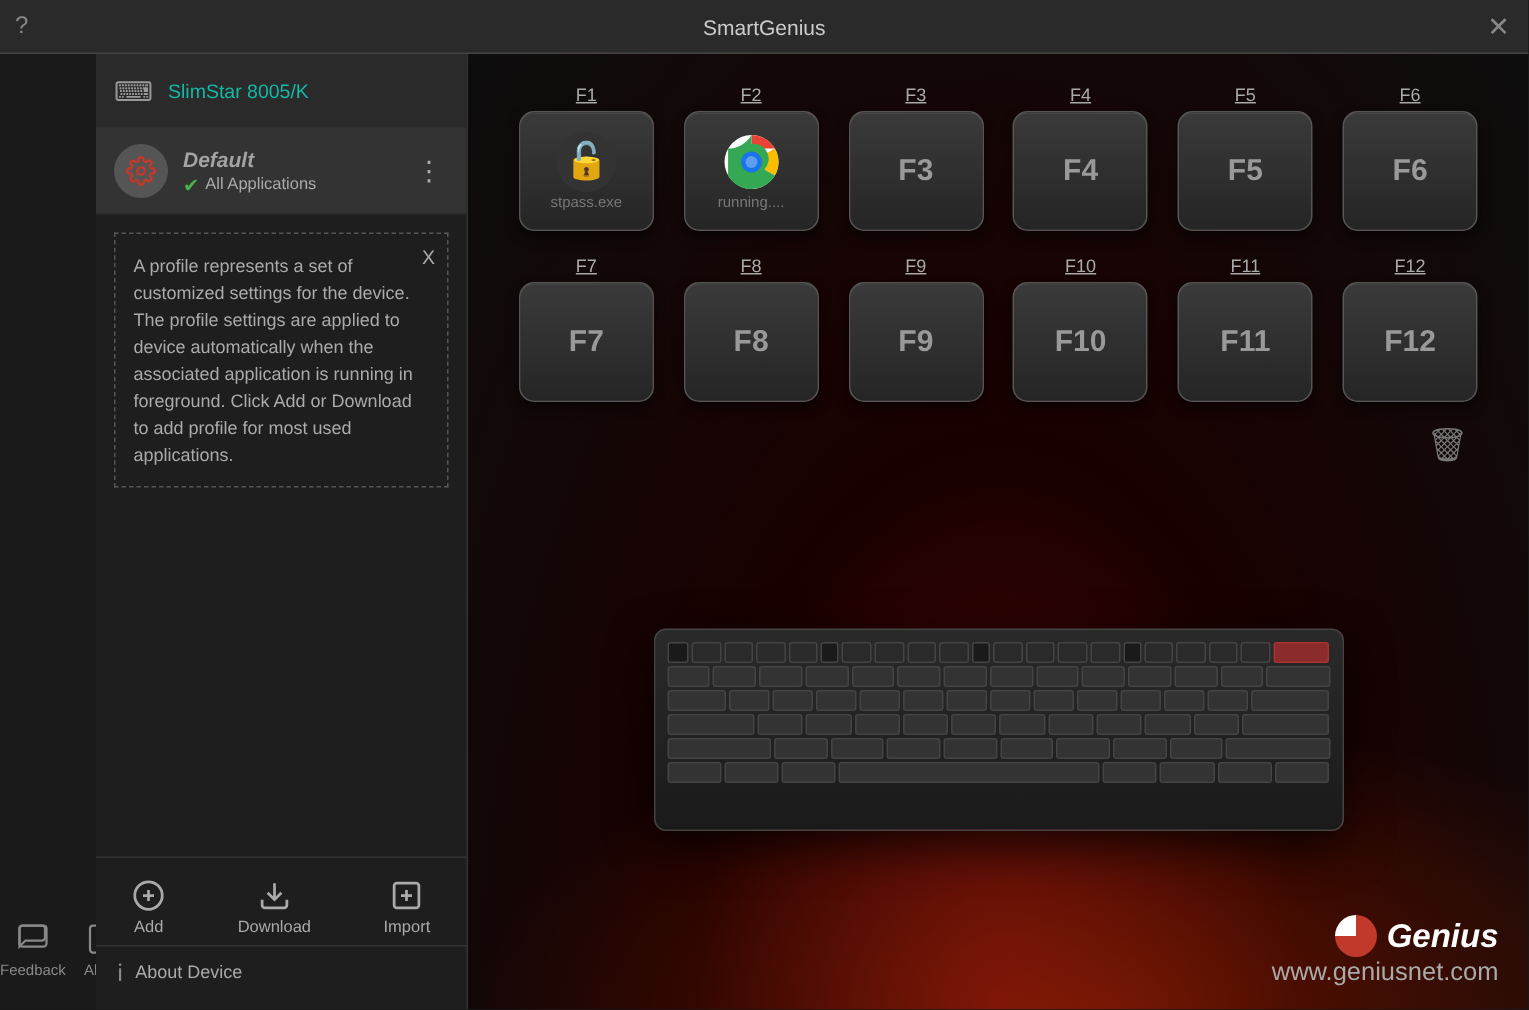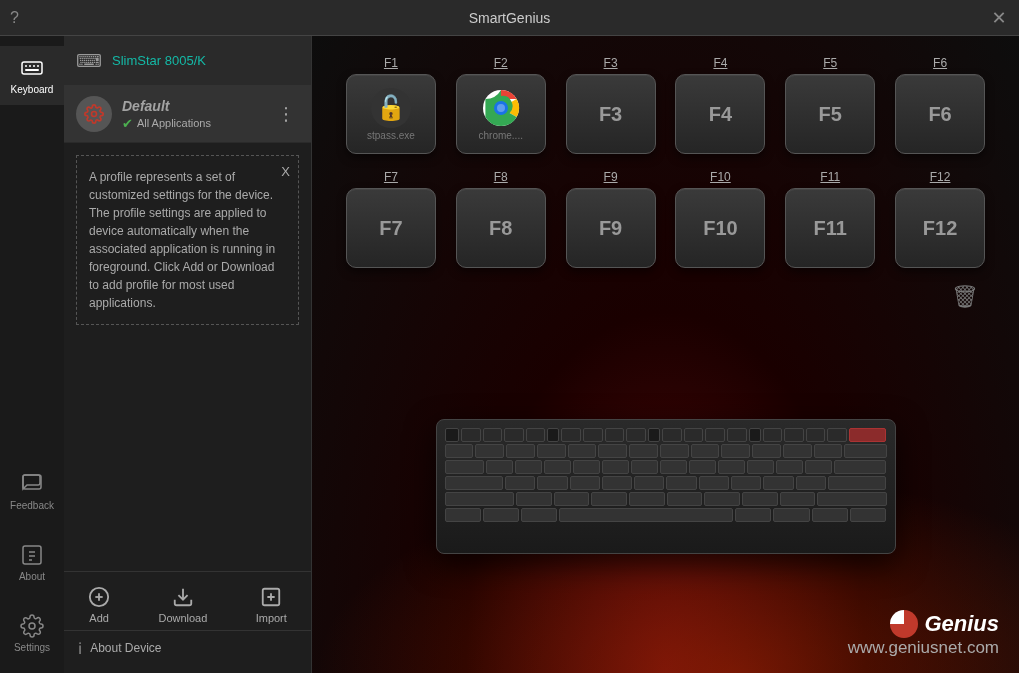--- a/index.html
+++ b/index.html
@@ -84,21 +84,21 @@
       background: #2a2a2a;
     }
     .icon-bar-item svg {
       width: 24px;
       height: 24px;
     }
     .icon-bar-spacer { flex: 1; }
     .icon-bar-bottom {
       width: 64px;
       display: flex;
-      flex-direction: column;
+      flex-direction: row;
       align-items: center;
       padding-bottom: 10px;
       gap: 12px;
     }
 
     
     #sidebar {
       width: 248px;
       background: #1e1e1e;
       display: flex;
@@ -392,31 +392,20 @@
 
 <div id="title-bar">
   <span class="help-btn">?</span>
   <span class="title">SmartGenius</span>
   <span class="close-btn">✕</span>
 </div>
 
 <div id="main-layout">
 
   <div id="icon-bar">
-    <div class="icon-bar-item active">
-      <svg viewBox="0 0 24 24" fill="none" stroke="currentColor" stroke-width="1.5">
-        <rect x="2" y="6" width="20" height="12" rx="2"></rect>
-        <line x1="6" y1="10" x2="6" y2="10" stroke-width="2" stroke-linecap="round"></line>
-        <line x1="10" y1="10" x2="10" y2="10" stroke-width="2" stroke-linecap="round"></line>
-        <line x1="14" y1="10" x2="14" y2="10" stroke-width="2" stroke-linecap="round"></line>
-        <line x1="18" y1="10" x2="18" y2="10" stroke-width="2" stroke-linecap="round"></line>
-        <line x1="6" y1="14" x2="18" y2="14" stroke-width="2" stroke-linecap="round"></line>
-      </svg>
-      <span>Keyboard</span>
-    </div>
     <div class="icon-bar-spacer"></div>
     <div class="icon-bar-bottom">
       <div class="icon-bar-item">
         <svg viewBox="0 0 24 24" fill="none" stroke="currentColor" stroke-width="1.5">
           <rect x="3" y="3" width="18" height="14" rx="2"></rect>
           <path d="M3 17l4-4h11a2 2 0 002-2V5a2 2 0 00-2-2H5a2 2 0 00-2 2v12z"></path>
         </svg>
         <span>Feedback</span>
       </div>
       <div class="icon-bar-item">
@@ -523,21 +512,21 @@
 
               <path d="M20 2 A18 18 0 0 1 35.6 11 L27 11 A10 10 0 0 0 20 8 Z" fill="#ea4335"></path>
 
               <path d="M35.6 11 A18 18 0 0 1 35.6 29 L28.5 25 A10 10 0 0 0 28.5 15 Z" fill="#fbbc04"></path>
 
               <path d="M35.6 29 A18 18 0 0 1 4.4 29 L4.4 11 A18 18 0 0 0 20 2 L20 8 A10 10 0 0 1 28.5 25 Z" fill="#34a853"></path>
               <circle cx="20" cy="20" r="7" fill="#1a73e8"></circle>
               <circle cx="20" cy="20" r="4" fill="#fff" opacity="0.3"></circle>
             </svg>
           </div>
-          <span class="fkey-subtext">chrome....</span>
+          <span class="fkey-subtext">running....</span>
         </div>
       </div>
 
       <div class="fkey-item">
         <span class="fkey-label">F3</span>
         <div class="fkey-btn">
           <span class="fkey-text">F3</span>
         </div>
       </div>
 

